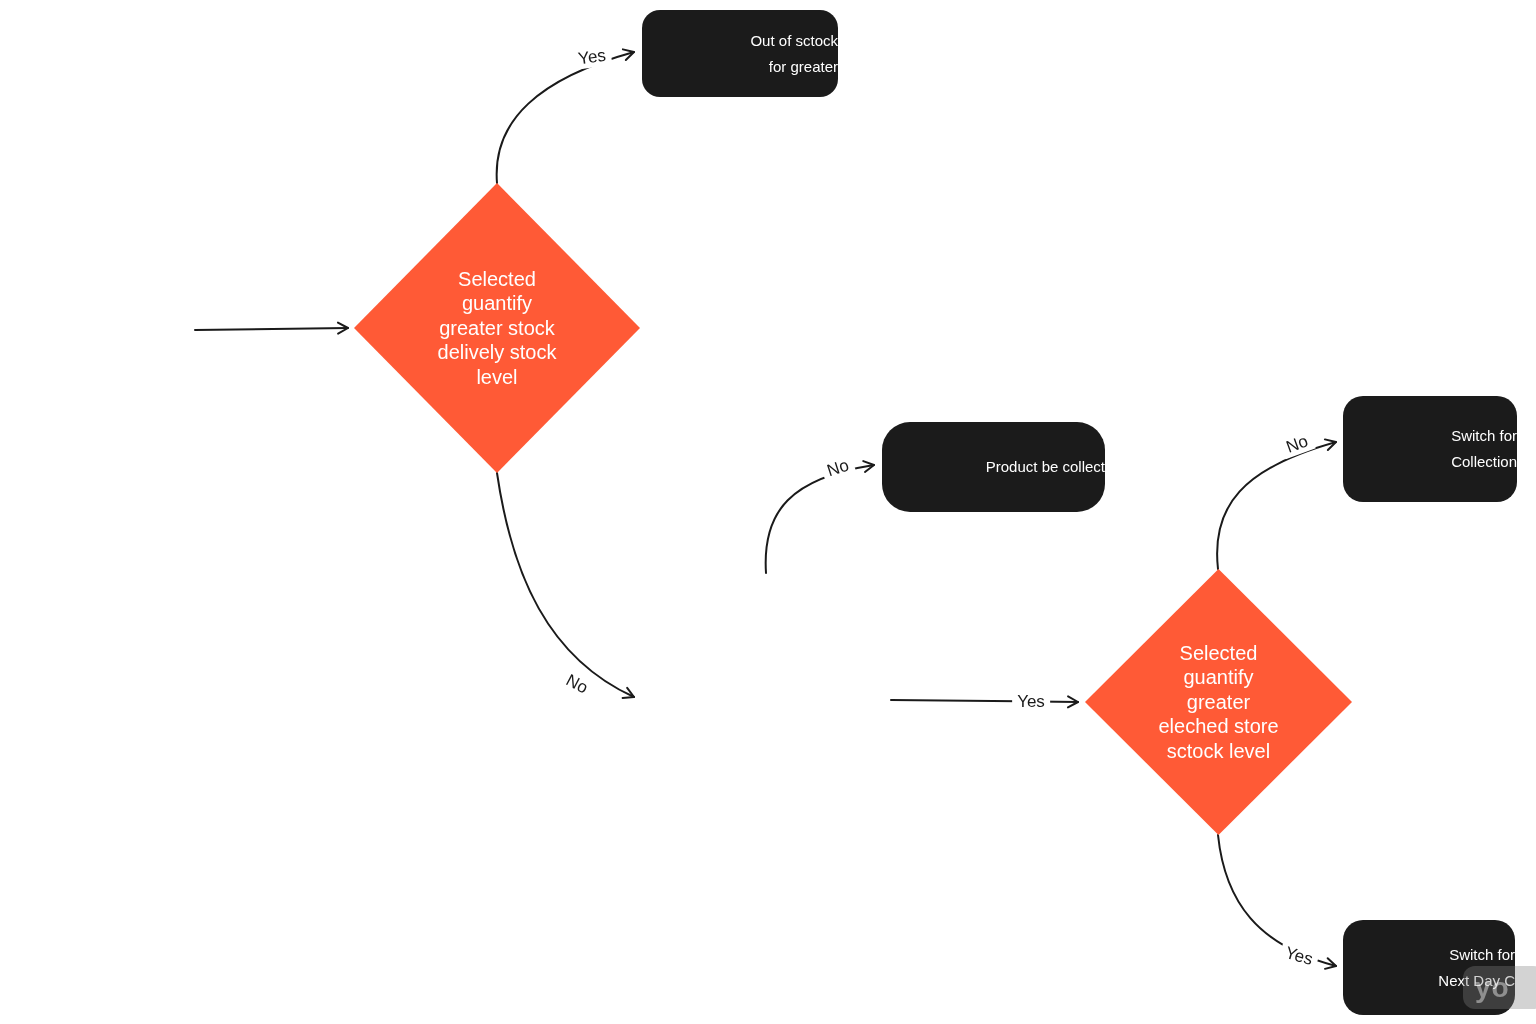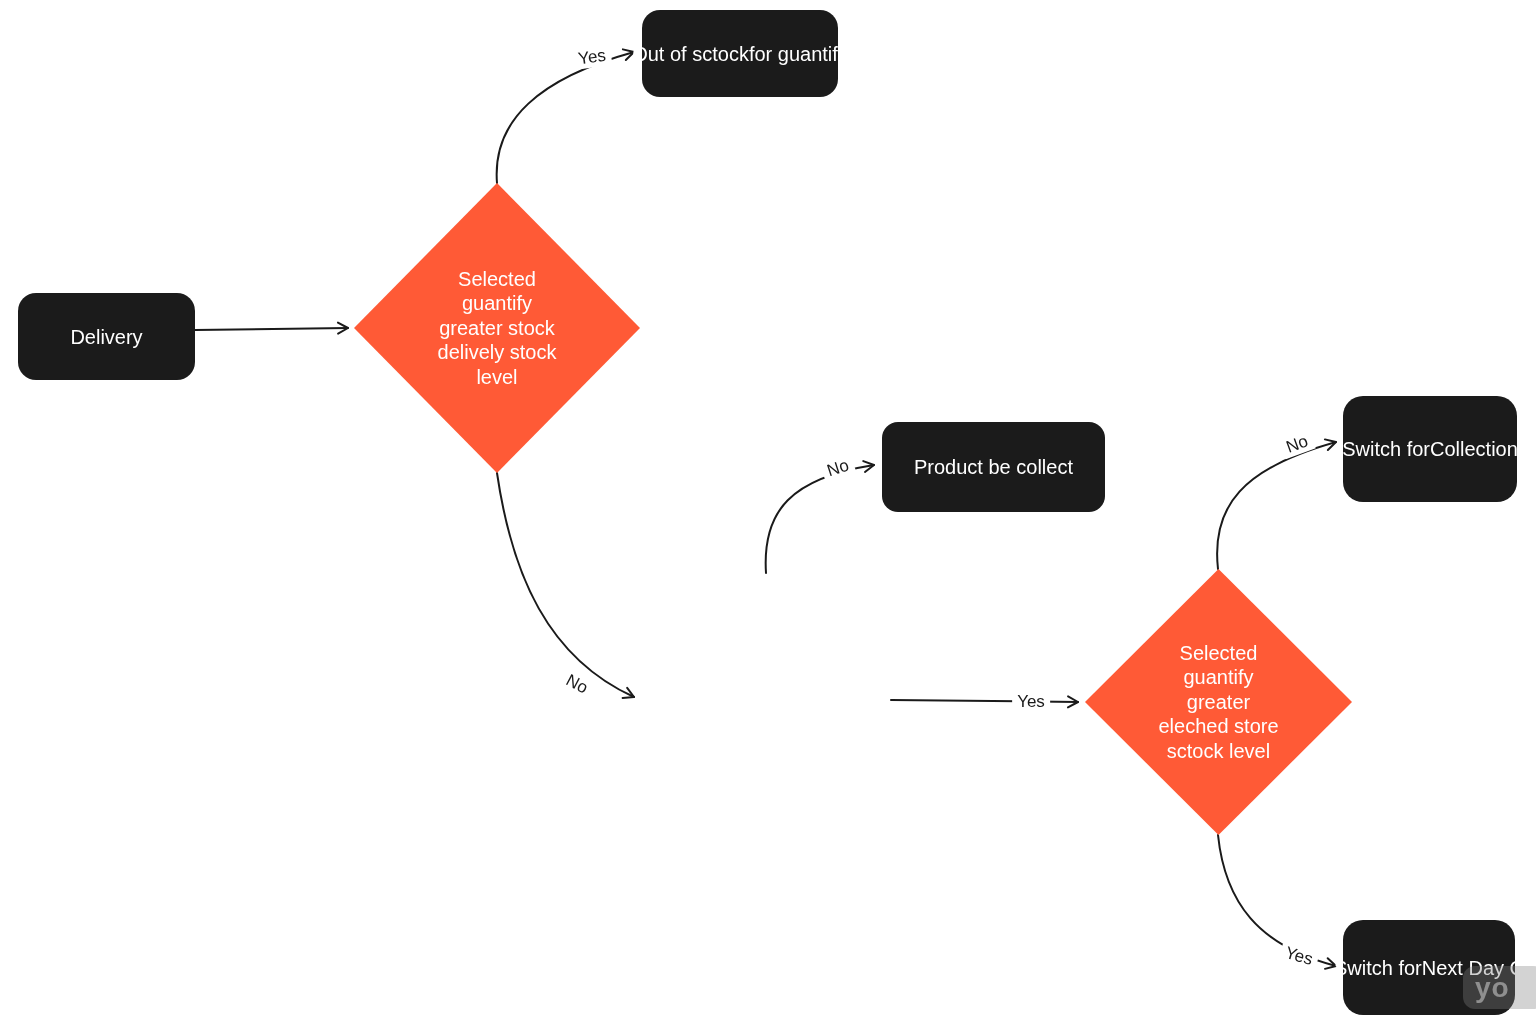--- a/index.html
+++ b/index.html
@@ -27,25 +27,25 @@
     stroke: var(--edge-stroke, #1a1a1a);
     stroke-width: 2;
     stroke-linecap: round;
   }
   .node {
     position: absolute;
     background: var(--node-fill, #1b1b1b);
     color: var(--node-text, #ffffff);
     border-radius: 18px;
     display: flex;
-    flex-direction: row;
-    align-items: center;
+    flex-direction: column;
+    align-items: flex-end;
     justify-content: center;
     text-align: center;
-    font-size: 20px;
+    font-size: 15px;
     line-height: 26px;
     box-sizing: border-box;
   }
   .node span { display: block; white-space: nowrap; }
   .diamond {
     position: absolute;
     background: var(--decision-fill, #ff5a36);
     clip-path: polygon(50% 0, 100% 50%, 50% 100%, 0 50%);
     color: var(--node-text, #ffffff);
     display: flex;
@@ -97,30 +97,27 @@
     </defs>
     <path d="M 195 330 L 348 328" marker-end="url(#arrowhead)"></path>
     <path d="M 497 183 C 492 120 540 78 634 52" marker-end="url(#arrowhead)"></path>
     <path d="M 497 473 C 512 575 548 658 634 697" marker-end="url(#arrowhead)"></path>
     <path d="M 766 573 C 762 510 792 478 874 465" marker-end="url(#arrowhead)"></path>
     <path d="M 891 700 L 1078 702" marker-end="url(#arrowhead)"></path>
     <path d="M 1218 569 C 1211 506 1243 468 1336 442" marker-end="url(#arrowhead)"></path>
     <path d="M 1218 835 C 1225 902 1258 946 1336 966" marker-end="url(#arrowhead)"></path>
   </svg>
 
-  <div class="node" style="left:18px; top:293px; width:177px; height:87px;">
-    <span>Delivery</span>
-  </div>
 
   <div class="node" style="left:642px; top:10px; width:196px; height:87px;">
     <span>Out of sctock</span>
-    <span>for guantify</span>
+    <span>for greater</span>
   </div>
 
-  <div class="node" style="left:882px; top:422px; width:223px; height:90px; border-radius:16px;">
+  <div class="node" style="left:882px; top:422px; width:223px; height:90px; border-radius:28px;">
     <span>Product be collect</span>
   </div>
 
   <div class="node" style="left:1343px; top:396px; width:174px; height:106px; border-radius:20px;">
     <span>Switch for</span>
     <span>Collection</span>
   </div>
 
   <div class="node" style="left:1343px; top:920px; width:172px; height:95px; border-radius:20px;">
     <span>Switch for</span>

